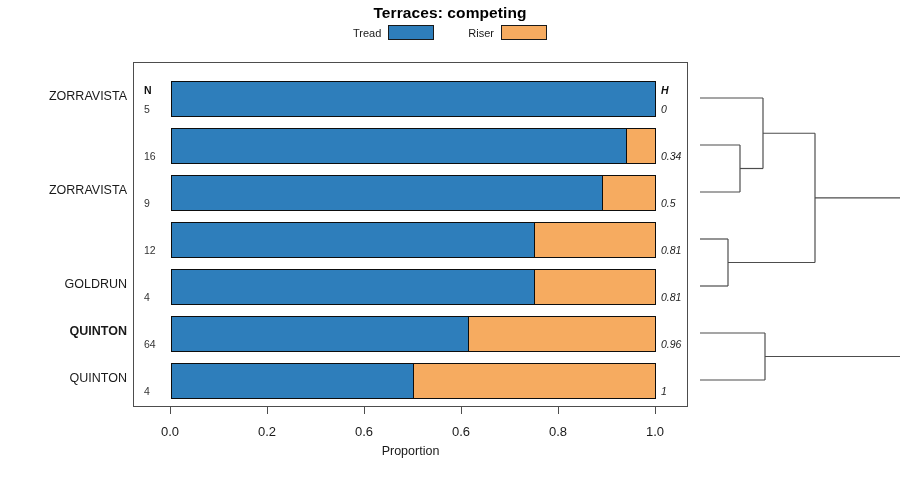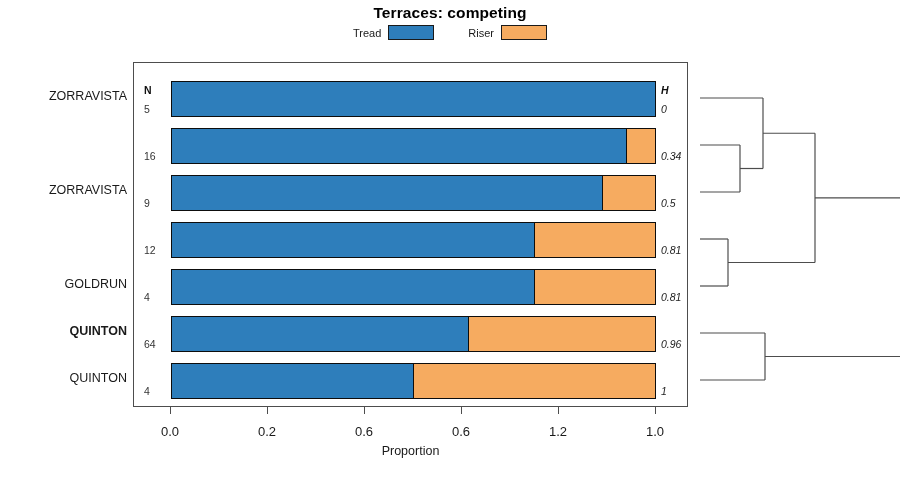--- a/index.html
+++ b/index.html
@@ -273,21 +273,21 @@
   <div id="x-axis">
       <div class="x-tick" style="left: 37px;"></div>
       <div class="x-tick-label" style="left: 37px;">0.0</div>
       <div class="x-tick" style="left: 134px;"></div>
       <div class="x-tick-label" style="left: 134px; text-align: center;">0.2</div>
       <div class="x-tick" style="left: 231px;"></div>
       <div class="x-tick-label" style="left: 231px;">0.6</div>
       <div class="x-tick" style="left: 328px;"></div>
       <div class="x-tick-label" style="left: 328px;">0.6</div>
       <div class="x-tick" style="left: 425px;"></div>
-      <div class="x-tick-label" style="left: 425px;">1.2</div>
+      <div class="x-tick-label" style="left: 425px;">0.8</div>
       <div class="x-tick" style="left: 522px;"></div>
       <div class="x-tick-label" style="left: 522px; text-align: right;">1.0</div>
     </div>
   <div id="x-axis-title">Proportion</div>
 
   <svg id="dendrogram" viewBox="0 0 210 345" width="210" height="345">
       <path d="M10 83 L50 83" stroke="#4d4d4d" stroke-width="1.2" fill="none"></path>
       <path d="M10 130 L50 130" stroke="#4d4d4d" stroke-width="1.2" fill="none"></path>
       <path d="M50 83 L50 130" stroke="#4d4d4d" stroke-width="1.2" fill="none"></path>
       <path d="M10 36 L73 36" stroke="#4d4d4d" stroke-width="1.2" fill="none"></path>

